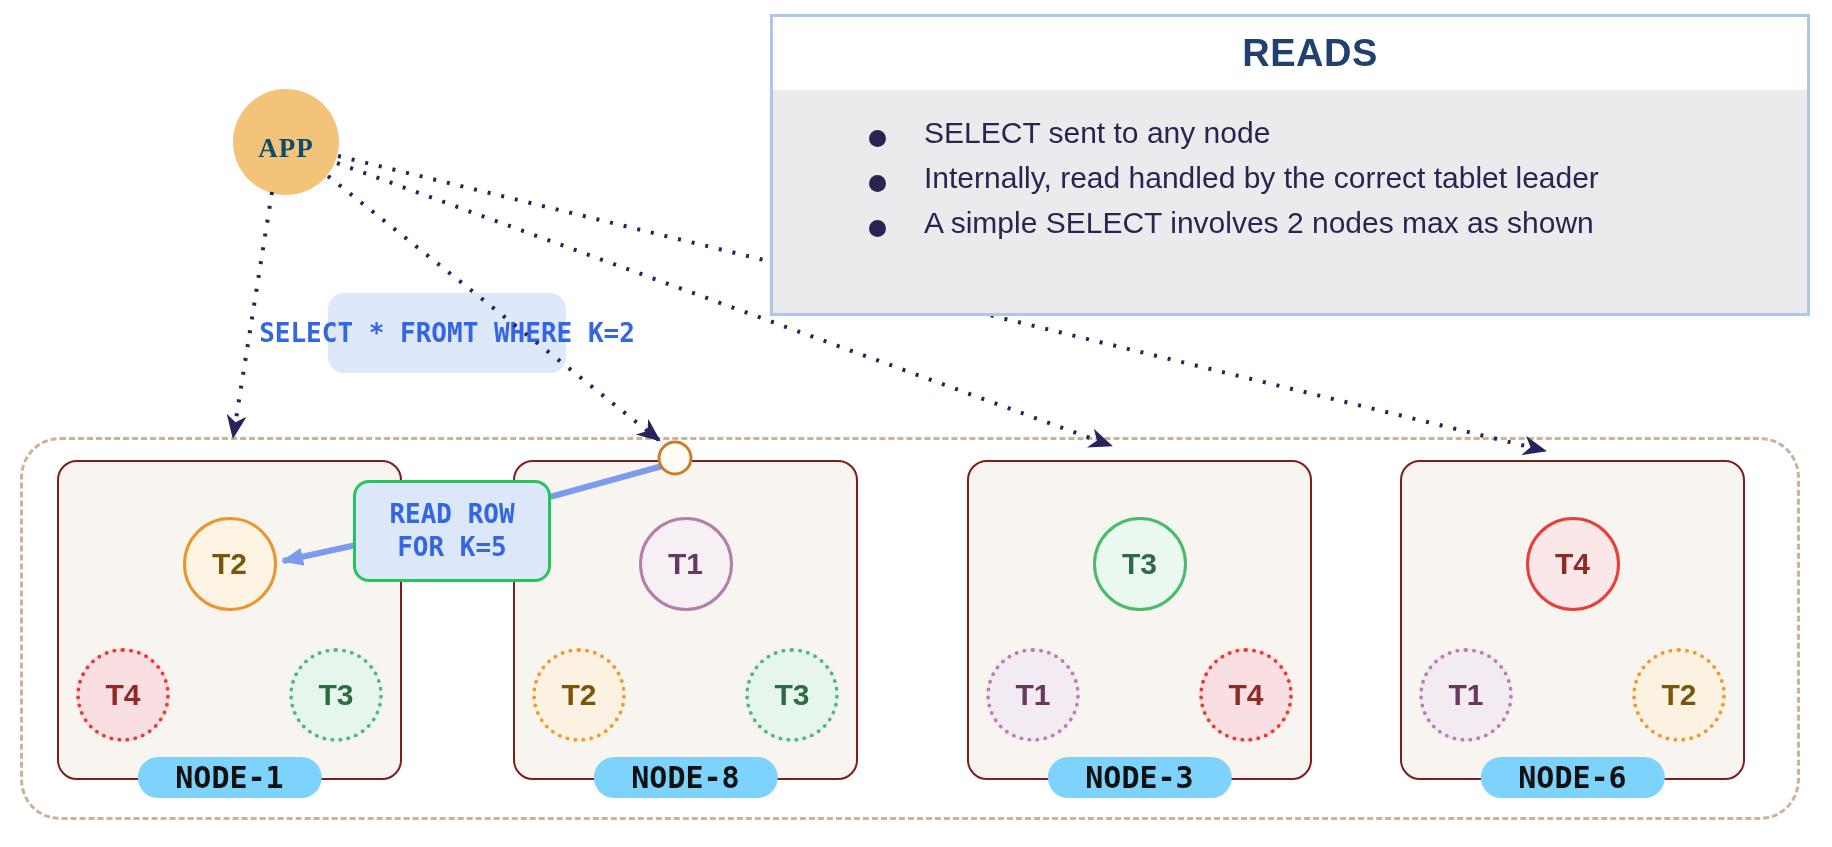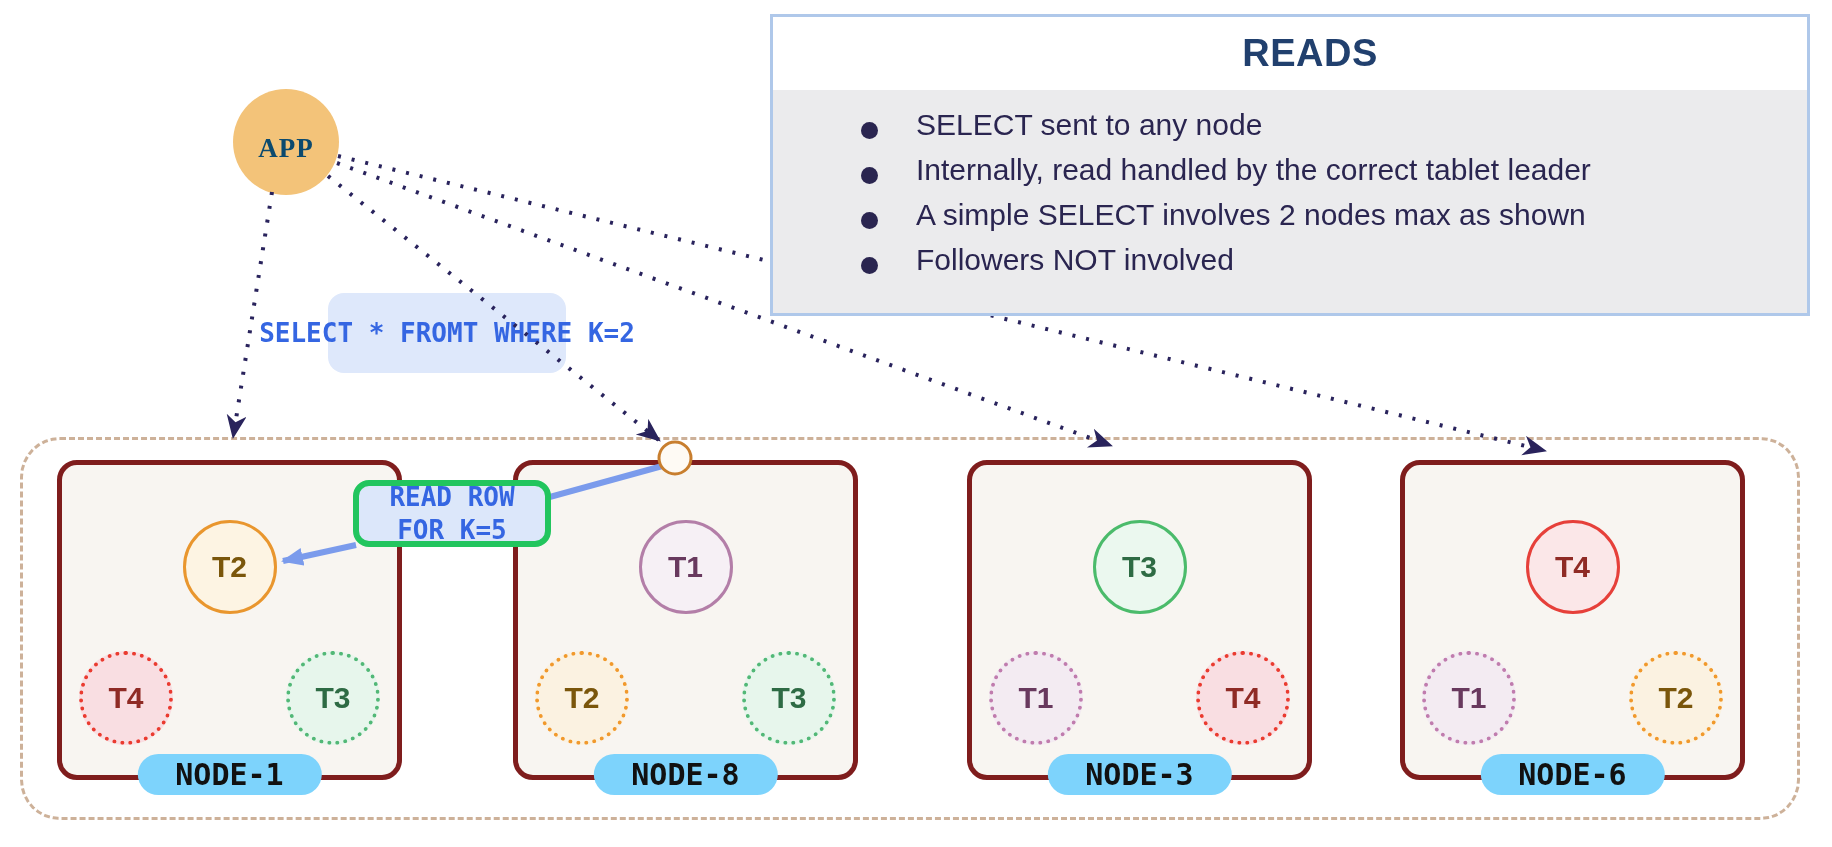--- a/index.html
+++ b/index.html
@@ -19,53 +19,53 @@
   
   .reads-panel{
     position:absolute;left:770px;top:14px;width:1040px;height:302px;z-index:3;
     background:#EBEBED;border:3px solid #AFC8EA;box-sizing:border-box;
   }
   .reads-title{
     height:73px;background:#ffffff;display:flex;align-items:center;justify-content:center;
     font-size:38px;font-weight:600;color:#21406E;letter-spacing:.5px;padding-left:40px;
   }
   .reads-list{
-    list-style:none;margin:4px;padding:14px 20px 0 84px;
+    list-style:none;margin:12px;padding:14px 20px 0 84px;
   }
   .reads-list li{
     display:flex;align-items:baseline;height:45px;
     font-size:30px;color:#2A2550;
   }
   .reads-list .dot{
     width:17px;height:17px;border-radius:50%;background:#2A2550;flex:0 0 17px;
     align-self:center;margin-right:38px;
   }
   
   .select-label{
     position:absolute;left:328px;top:293px;width:238px;height:80px;z-index:1;
     background:#DEE8FB;border-radius:16px;display:flex;flex-direction:row;
     align-items:center;justify-content:center;
     font-family:"DejaVu Sans Mono","Liberation Mono",monospace;
     font-weight:700;font-size:26px;line-height:34px;color:#3566E2;white-space:pre;
   }
   .read-row-label{
-    position:absolute;left:353px;top:480px;width:198px;height:67px;z-index:4;
-    background:#DCE7FA;border:6px solid #22c55e;border-radius:16px;box-sizing:border-box;
+    position:absolute;left:353px;top:480px;width:198px;height:102px;z-index:4;
+    background:#DCE7FA;border:3px solid #22c55e;border-radius:16px;box-sizing:border-box;
     display:flex;flex-direction:column;align-items:center;justify-content:center;
     font-family:"DejaVu Sans Mono","Liberation Mono",monospace;
     font-weight:700;font-size:26px;line-height:33px;color:#3566E2;white-space:pre;
   }
   
   .cluster{
     position:absolute;left:20px;top:437px;width:1780px;height:383px;z-index:0;
     border:3px dashed #CDB199;border-radius:40px;box-sizing:border-box;background:#ffffff;
   }
   .node{
     position:absolute;top:460px;width:345px;height:320px;z-index:1;
-    background:#F8F5F1;border:5px solid #7f1d1d;border-radius:20px;box-sizing:border-box;
+    background:#F8F5F1;border:2px solid #7f1d1d;border-radius:20px;box-sizing:border-box;
   }
   .node.n1{left:57px;} .node.n2{left:513px;} .node.n3{left:967px;} .node.n4{left:1400px;}
   .node-pill{
     position:absolute;left:50%;bottom:-20px;transform:translateX(-50%);
     background:#7dd3fc;border-radius:999px;padding:3px 38px;white-space:nowrap;
     font-family:"DejaVu Sans Mono","Liberation Mono",monospace;
     font-weight:700;font-size:30px;color:#111111;
   }
   
   .tablet{
@@ -184,24 +184,20 @@
         <span>SELECT sent to any node</span>
       </li>
       <li>
         <span class="dot"></span>
         <span>Internally, read handled by the correct tablet leader</span>
       </li>
       <li>
         <span class="dot"></span>
         <span>A simple SELECT involves 2 nodes max as shown</span>
       </li>
-      <li>
-        <span class="dot"></span>
-        <span>Followers NOT involved</span>
-      </li>
     </ul>
   </div>
 
   <div class="read-row-label">
     <span>READ ROW</span>
     <span>FOR K=5</span>
   </div>
 
 </div>
 

